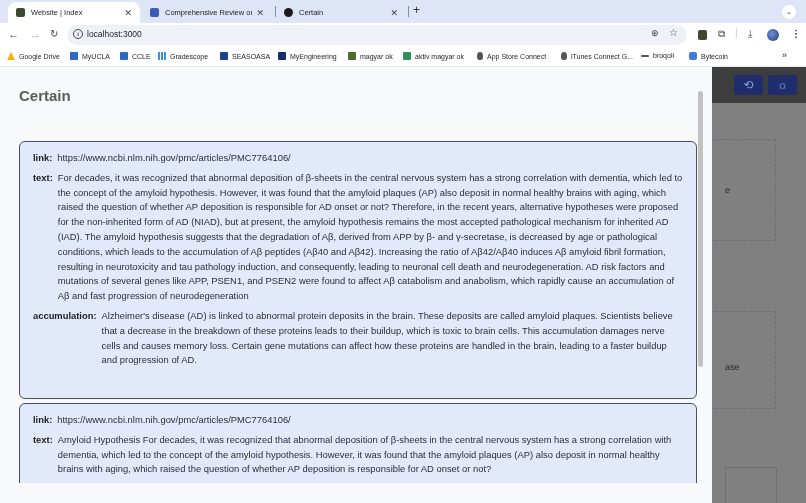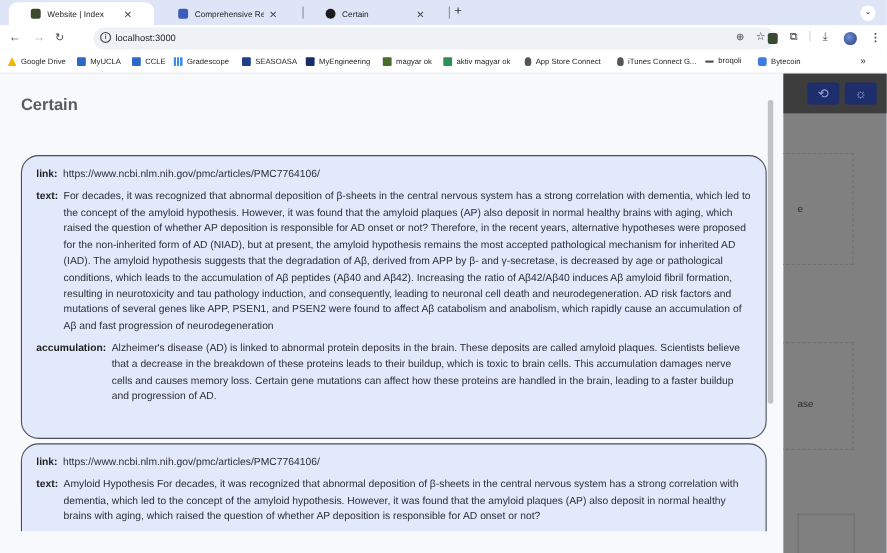--- a/index.html
+++ b/index.html
@@ -1,48 +1,48 @@
 <!DOCTYPE html>
 <html><head>
 <meta charset="utf-8">
 <style>
 * { box-sizing: border-box; margin: 0; padding: 0; }
 html, body { width: 806px; height: 503px; overflow: hidden; font-family: "Liberation Sans", sans-serif; background: #f8f9fb; }
 .tabbar { position: absolute; left: 0; top: 0; width: 806px; height: 23px; background: #dde5f6; }
-.tab { position: absolute; top: 2px; height: 21px; display: flex; align-items: center; font-size: 7.5px; color: #1f1f1f; padding: 0 20px; }
+.tab { position: absolute; top: 2px; height: 21px; display: flex; align-items: center; font-size: 7.5px; color: #1f1f1f; padding: 0 8px; }
 .tab.active { background: #fff; border-radius: 8px 8px 0 0; }
 .tab .fav { width: 9px; height: 9px; border-radius: 2px; margin-right: 6px; flex: none; }
 .tab .title { flex: 1; white-space: nowrap; overflow: hidden; }
 .tab .x { font-size: 9px; color: #444; margin-left: 4px; }
 .tab-sep { position: absolute; top: 6px; width: 1px; height: 11px; background: #8a8f99; }
 .newtab { position: absolute; left: 413px; top: 3px; font-size: 12px; color: #333; }
 .tabmenu { position: absolute; right: 10px; top: 5px; width: 14px; height: 14px; border-radius: 7px; background: #fff; font-size: 7px; text-align: center; line-height: 14px; color: #333; }
 .toolbar { position: absolute; left: 0; top: 23px; width: 806px; height: 24px; background: #fff; }
 .navbtn { position: absolute; top: 5px; font-size: 11px; color: #444; }
-.omnibox { position: absolute; left: 85px; top: 2px; width: 620px; height: 20px; background: #eef1f6; border-radius: 10px; }
+.omnibox { position: absolute; left: 67px; top: 2px; width: 620px; height: 20px; background: #eef1f6; border-radius: 10px; }
 .omnibox .info { position: absolute; left: 6px; top: 4px; width: 10px; height: 10px; border: 1.2px solid #444; border-radius: 50%; font-size: 6px; text-align: center; line-height: 8px; color: #444; font-weight: bold; }
 .omnibox .url { position: absolute; left: 20px; top: 4px; font-size: 8.5px; color: #1f1f1f; }
 .omnibox .zoomi { position: absolute; left: 584px; top: 3px; font-size: 9px; color: #444; }
 .omnibox .star { position: absolute; left: 602px; top: 2px; font-size: 10px; color: #444; }
 .ticon { position: absolute; top: 5px; font-size: 10px; color: #444; }
 .avatar { position: absolute; left: 767px; top: 29px; width: 12px; height: 12px; border-radius: 50%; background: radial-gradient(circle at 40% 40%, #6d8fd9, #263a73); }
 .bookmarks { position: absolute; left: 0; top: 47px; width: 806px; height: 20px; background: #fff; border-bottom: 1px solid #e4e6ea; }
 .bm { position: absolute; top: 5px; display: flex; align-items: center; font-size: 7px; color: #1f1f1f; white-space: nowrap; }
 .bm .bi { width: 8px; height: 8px; margin-right: 4px; border-radius: 1px; flex: none; }
 .page { position: absolute; left: 0; top: 67px; width: 806px; height: 436px; }
 .right-bg { position: absolute; left: 712px; top: 0; width: 94px; height: 436px; background: #808080; }
 .right-bar { position: absolute; left: 712px; top: 0; width: 94px; height: 36px; background: #3d3d3d; }
 .rbtn { position: absolute; top: 8px; width: 29px; height: 20px; background: #1e2d6b; border-radius: 3px; color: #8ea2d8; font-size: 12px; text-align: center; line-height: 20px; }
 .dash-box { position: absolute; border: 1px dashed #6e6e78; }
 .right-text { position: absolute; font-size: 9px; color: #2a2a2a; }
 .panel { position: absolute; left: 0; top: 0; width: 712px; height: 436px; background: #f8f9fb; }
 .history-title { position: absolute; left: 19px; top: 20px; font-size: 15px; font-weight: bold; color: #5b5b5b; }
 .btn { position: absolute; height: 19px; background: #3d63dd; color: #fff; font-size: 8.5px; border-radius: 3px; line-height: 19px; padding: 0 8px; white-space: nowrap; border: none; }
 .scroll-thumb { position: absolute; left: 698px; top: 24px; width: 5px; height: 276px; background: #c2c2c2; border-radius: 3px; }
-.card { position: absolute; left: 19px; width: 678px; background: #e2e9fb; border: 1.6px solid #4a4f5c; border-radius: 16px; padding: 9px 13px; font-size: 9.4px; line-height: 14.8px; color: #2b2e36; }
+.card { position: absolute; left: 19px; width: 678px; background: #e2e9fb; border: 1.6px solid #4a4f5c; border-radius: 6px; padding: 9px 13px; font-size: 9.4px; line-height: 14.8px; color: #2b2e36; }
 .row { display: flex; margin-bottom: 5px; }
 .row .lbl { font-weight: bold; white-space: nowrap; margin-right: 5px; color: #222; }
 .row .val { flex: 1; }
 .clip { position: absolute; left: 0; top: 0; width: 712px; height: 416px; overflow: hidden; }
 </style>
 </head>
 <body>
 
 <div class="tabbar">
   <div class="tab active" style="left:8px;width:132px;">

